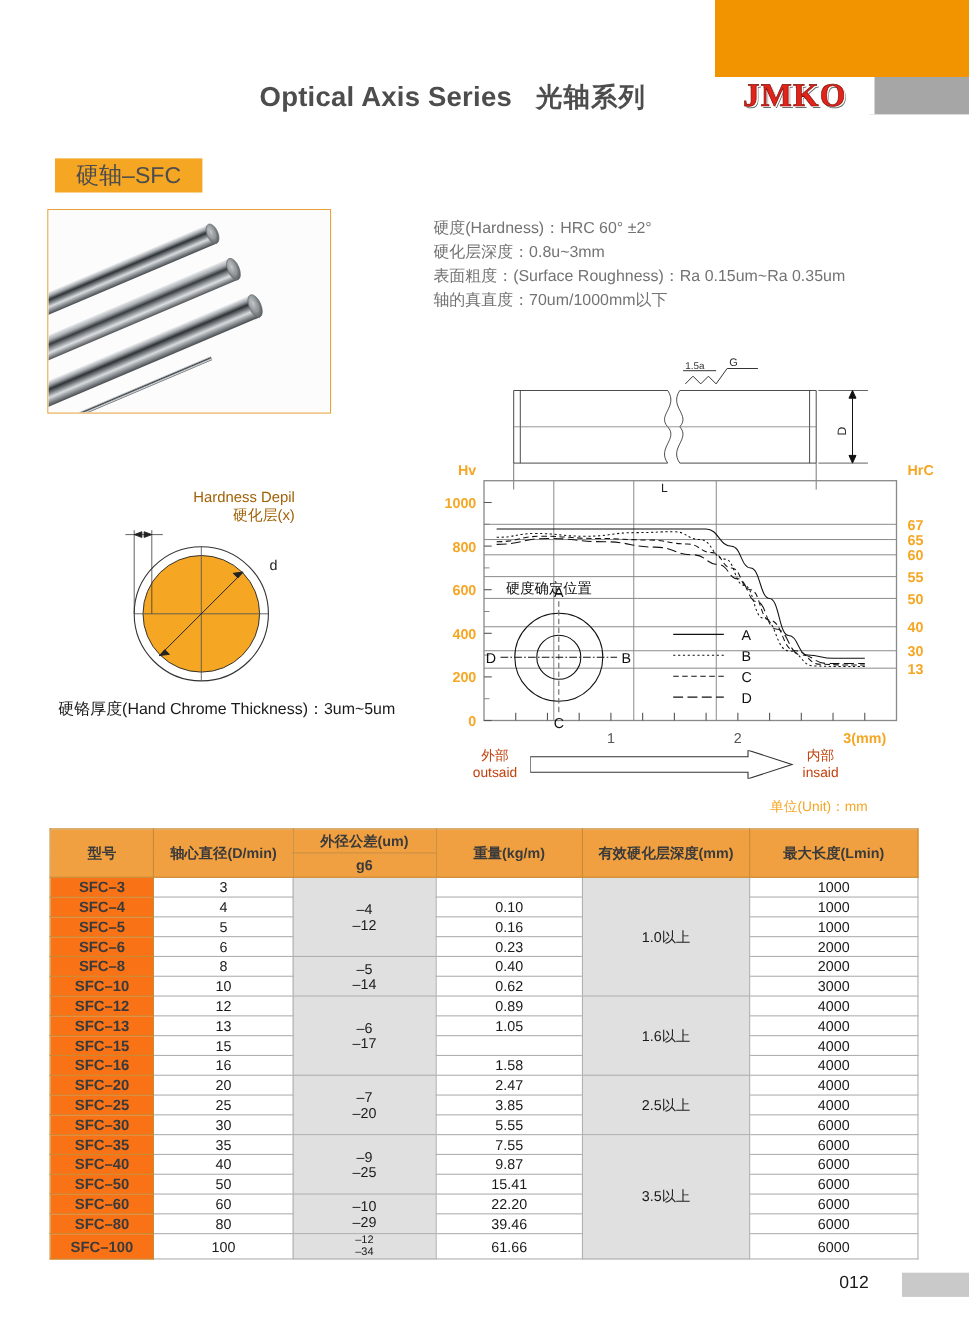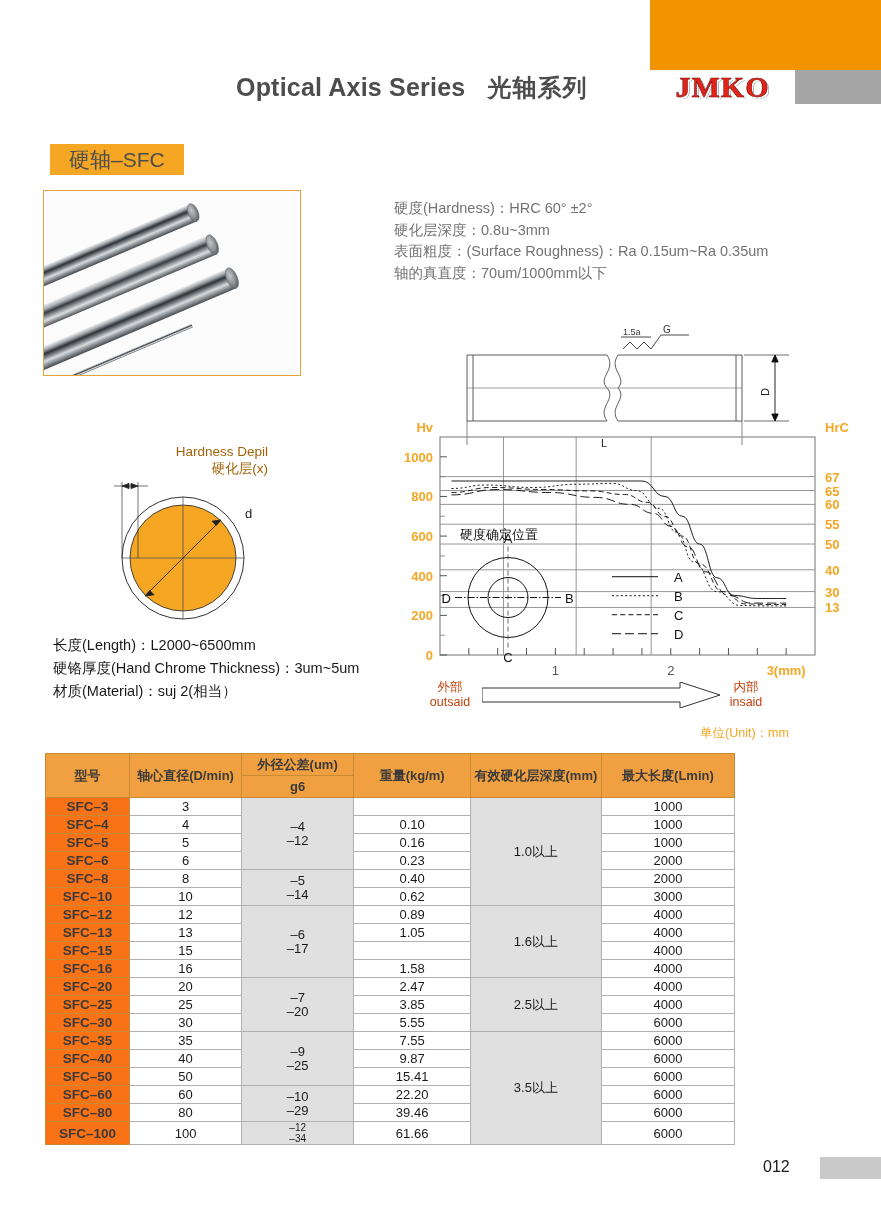--- a/index.html
+++ b/index.html
@@ -62,21 +62,21 @@
 
   
   #chart{left:400px;top:415px;width:470px;height:265px;}
   #chart-axis-note{left:700px;top:725px;font-size:12.5px;color:#f5a623;white-space:nowrap;}
 
   
   #flow-row{left:420px;top:676px;width:400px;height:40px;}
   .flow-label{position:absolute;font-size:12.5px;color:#c2410c;text-align:center;line-height:15px;width:60px;}
 
   
-  #spec-table{left:45px;top:753px;width:690px;border-collapse:collapse;}
+  #spec-table{left:45px;top:753px;width:790px;border-collapse:collapse;}
   #spec-table td,#spec-table th{
     border:1px solid #b0b0b0;font-size:13px;color:#1a1a1a;
     text-align:center;vertical-align:middle;padding:0;
   }
   #spec-table th{
     background:#f0a040;color:#3a3a3a;font-weight:bold;font-size:13px;
     height:21px;border:1px solid #c98a35;
   }
   #spec-table td.model{
     background:#f97316;color:#3a3a3a;font-weight:bold;font-size:13.5px;
@@ -243,23 +243,21 @@
       <path d="M54,46 L88,46"></path>
     </g>
     <g stroke="#222" fill="#222" stroke-width="0.8">
       <path d="M62,46 l7,-2.6 l0,5.2 z"></path>
       <path d="M78,46 l-7,-2.6 l0,5.2 z"></path>
     </g>
   </svg>
 </div>
 
 <div class="abs" id="spec-list2">
-  <div>长度(Length)：L2000~6500mm</div>
   <div>硬铬厚度(Hand Chrome Thickness)：3um~5um</div>
-  <div>材质(Material)：suj 2(相当）</div>
 </div>
 
 <div class="abs" id="chart">
   <svg id="chart-svg" width="470" height="265" viewBox="0 0 470 265">
       <rect x="40" y="22" width="375" height="218" fill="none" stroke="#8a8a8a" stroke-width="1.2"></rect>
       <line x1="40" y1="61.636363636363626" x2="415" y2="61.636363636363626" stroke="#8a8a8a" stroke-width="0.9"></line>
       <line x1="40" y1="75.5090909090909" x2="415" y2="75.5090909090909" stroke="#8a8a8a" stroke-width="0.9"></line>
       <line x1="40" y1="89.38181818181818" x2="415" y2="89.38181818181818" stroke="#8a8a8a" stroke-width="0.9"></line>
       <line x1="40" y1="109.20000000000002" x2="415" y2="109.20000000000002" stroke="#8a8a8a" stroke-width="0.9"></line>
       <line x1="40" y1="129.01818181818183" x2="415" y2="129.01818181818183" stroke="#8a8a8a" stroke-width="0.9"></line>

